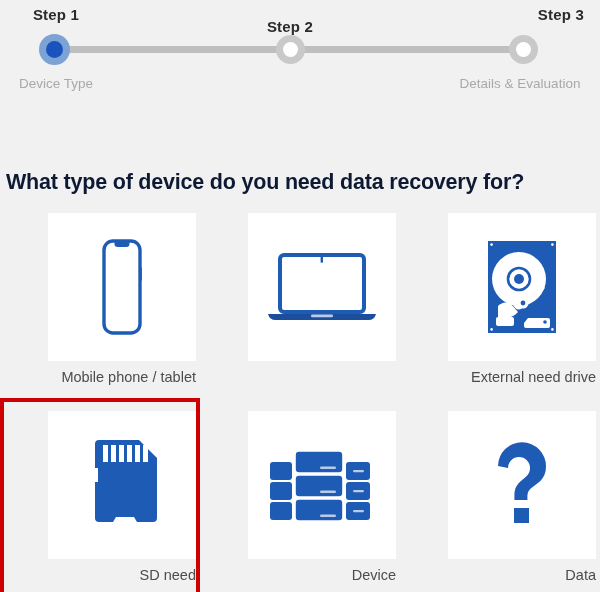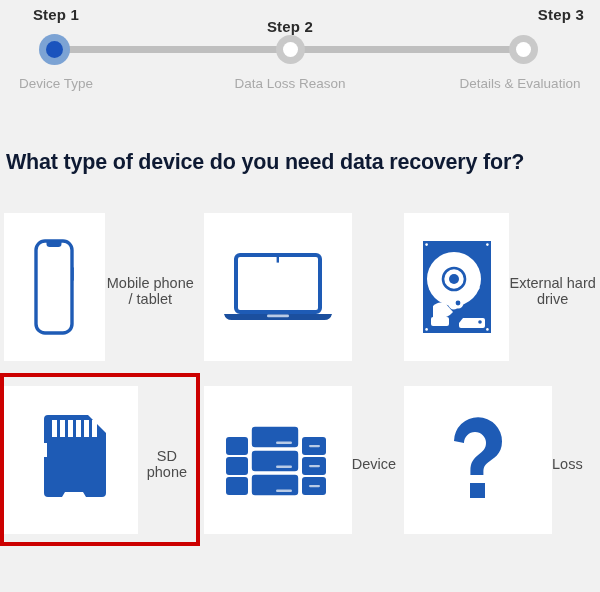--- a/index.html
+++ b/index.html
@@ -103,21 +103,21 @@
     text-align: center;
     width: 180px;
   }
   .step-sub.s1 { left: -34px; }
   .step-sub.s2 { left: 200px; }
   .step-sub.s3 { left: 430px; }
 
   
   .heading {
     position: absolute;
-    top: 150px;
+    top: 170px;
     left: 6px;
     font-size: 21.5px;
     font-weight: bold;
     color: #0e1a33;
     letter-spacing: -0.2px;
     white-space: nowrap;
   }
 
   
   .grid {
@@ -127,22 +127,22 @@
     width: 600px;
   }
   .row {
     display: flex;
     width: 600px;
   }
   .cell {
     width: 200px;
     box-sizing: border-box;
     display: flex;
-    flex-direction: row;
-    align-items: center;
+    flex-direction: column;
+    align-items: flex-end;
     padding-top: 9px;
     padding-bottom: 8px;
     border: 4px solid transparent;
     cursor: pointer;
   }
   .cell.selected {
     border: 4px solid #cc0000;
   }
   .tile {
     width: 148px;
@@ -179,21 +179,20 @@
   </div>
   <div class="node pending n2">
     <div class="inner-dot"></div>
   </div>
   <div class="node pending n3">
     <div class="inner-dot"></div>
   </div>
 
   <div class="step-labels-bottom">
     <div class="step-sub s1">Device Type</div>
-    <div class="step-sub s2">Data Loss Reason</div>
     <div class="step-sub s3">Details &amp; Evaluation</div>
   </div>
 </div>
 
 <div class="heading">What type of device do you need data recovery for?</div>
 
 <div class="grid">
 
   <div class="row">
 
@@ -238,42 +237,42 @@
             <path d="M57 47 l-8.5 -8.5 -22 21 a5.5 5.5 0 0 0 7.6 7.8 z" fill="#ffffff"></path>
             <circle cx="35" cy="62" r="5.6" fill="#ffffff"></circle>
             <circle cx="35" cy="62" r="2.4" fill="#1e5bb5"></circle>
             <path d="M10 65 q6 -6 13 -2 l7 8 q-5 6 -13 6 h-7 z" fill="#ffffff"></path>
             <rect x="8" y="76" width="18" height="9" rx="2" fill="#ffffff"></rect>
             <path d="M40 77 h20 a2 2 0 0 1 2 2 v6 a2 2 0 0 1 -2 2 h-22 a2 2 0 0 1 -2 -2 v-3 z" fill="#ffffff"></path>
             <circle cx="57" cy="81" r="1.8" fill="#1e5bb5"></circle>
           </svg>
         </span>
       </div>
-      <div class="cell-label">External hard drive</div>
+      <div class="cell-label">External need drive</div>
     </div>
   </div>
 
   <div class="row">
 
     <div class="cell selected">
       <div class="tile">
         <span>
           <svg class="icon-svg" width="82" height="94" viewBox="0 0 82 94">
             <path d="M18 2 h40 l18 18 v60 a4 4 0 0 1 -4 4 h-16 l-3 -5 h-18 l-3 5 h-14 a4 4 0 0 1 -4 -4 V6 a4 4 0 0 1 4 -4 z" fill="#1e5bb5"></path>
             <rect x="22" y="7" width="5" height="17" fill="#ffffff"></rect>
             <rect x="30" y="7" width="5" height="17" fill="#ffffff"></rect>
             <rect x="38" y="7" width="5" height="17" fill="#ffffff"></rect>
             <rect x="46" y="7" width="5" height="17" fill="#ffffff"></rect>
             <rect x="54" y="7" width="5" height="17" fill="#ffffff"></rect>
             <rect x="62" y="7" width="5" height="17" fill="#ffffff"></rect>
             <rect x="13" y="30" width="4" height="14" fill="#ffffff"></rect>
           </svg>
         </span>
       </div>
-      <div class="cell-label">SD phone</div>
+      <div class="cell-label">SD need</div>
     </div>
 
     <div class="cell">
       <div class="tile">
         <span>
           <svg class="icon-svg" width="104" height="74" viewBox="0 0 104 74">
 
             <rect x="0" y="14" width="22" height="18" rx="3" fill="#1e5bb5"></rect>
             <rect x="25" y="3" width="48" height="22" rx="4" fill="#1e5bb5" stroke="#ffffff" stroke-width="1.6"></rect>
             <rect x="50" y="18.5" width="16" height="2.4" rx="1.2" fill="#b9cbe6"></rect>
@@ -300,16 +299,16 @@
     <div class="cell">
       <div class="tile">
         <span>
           <svg class="icon-svg" width="60" height="86" viewBox="0 0 60 86">
             <path d="M6 24 a24 24 0 0 1 48 0.5 c0 13 -9 17 -14 21 c-3.4 2.8 -4.6 5 -4.6 9.5 v3 h-13 v-4.5
                      c0 -8 3 -11.8 8 -15.8 c4.4 -3.6 7.6 -5.8 7.6 -11.7 a11 11 0 0 0 -22 0 z" fill="#1e5bb5"></path>
             <rect x="22" y="66" width="15" height="15" fill="#1e5bb5"></rect>
           </svg>
         </span>
       </div>
-      <div class="cell-label">Loss</div>
+      <div class="cell-label">Data</div>
     </div>
   </div>
 </div>
 
 </body></html>

